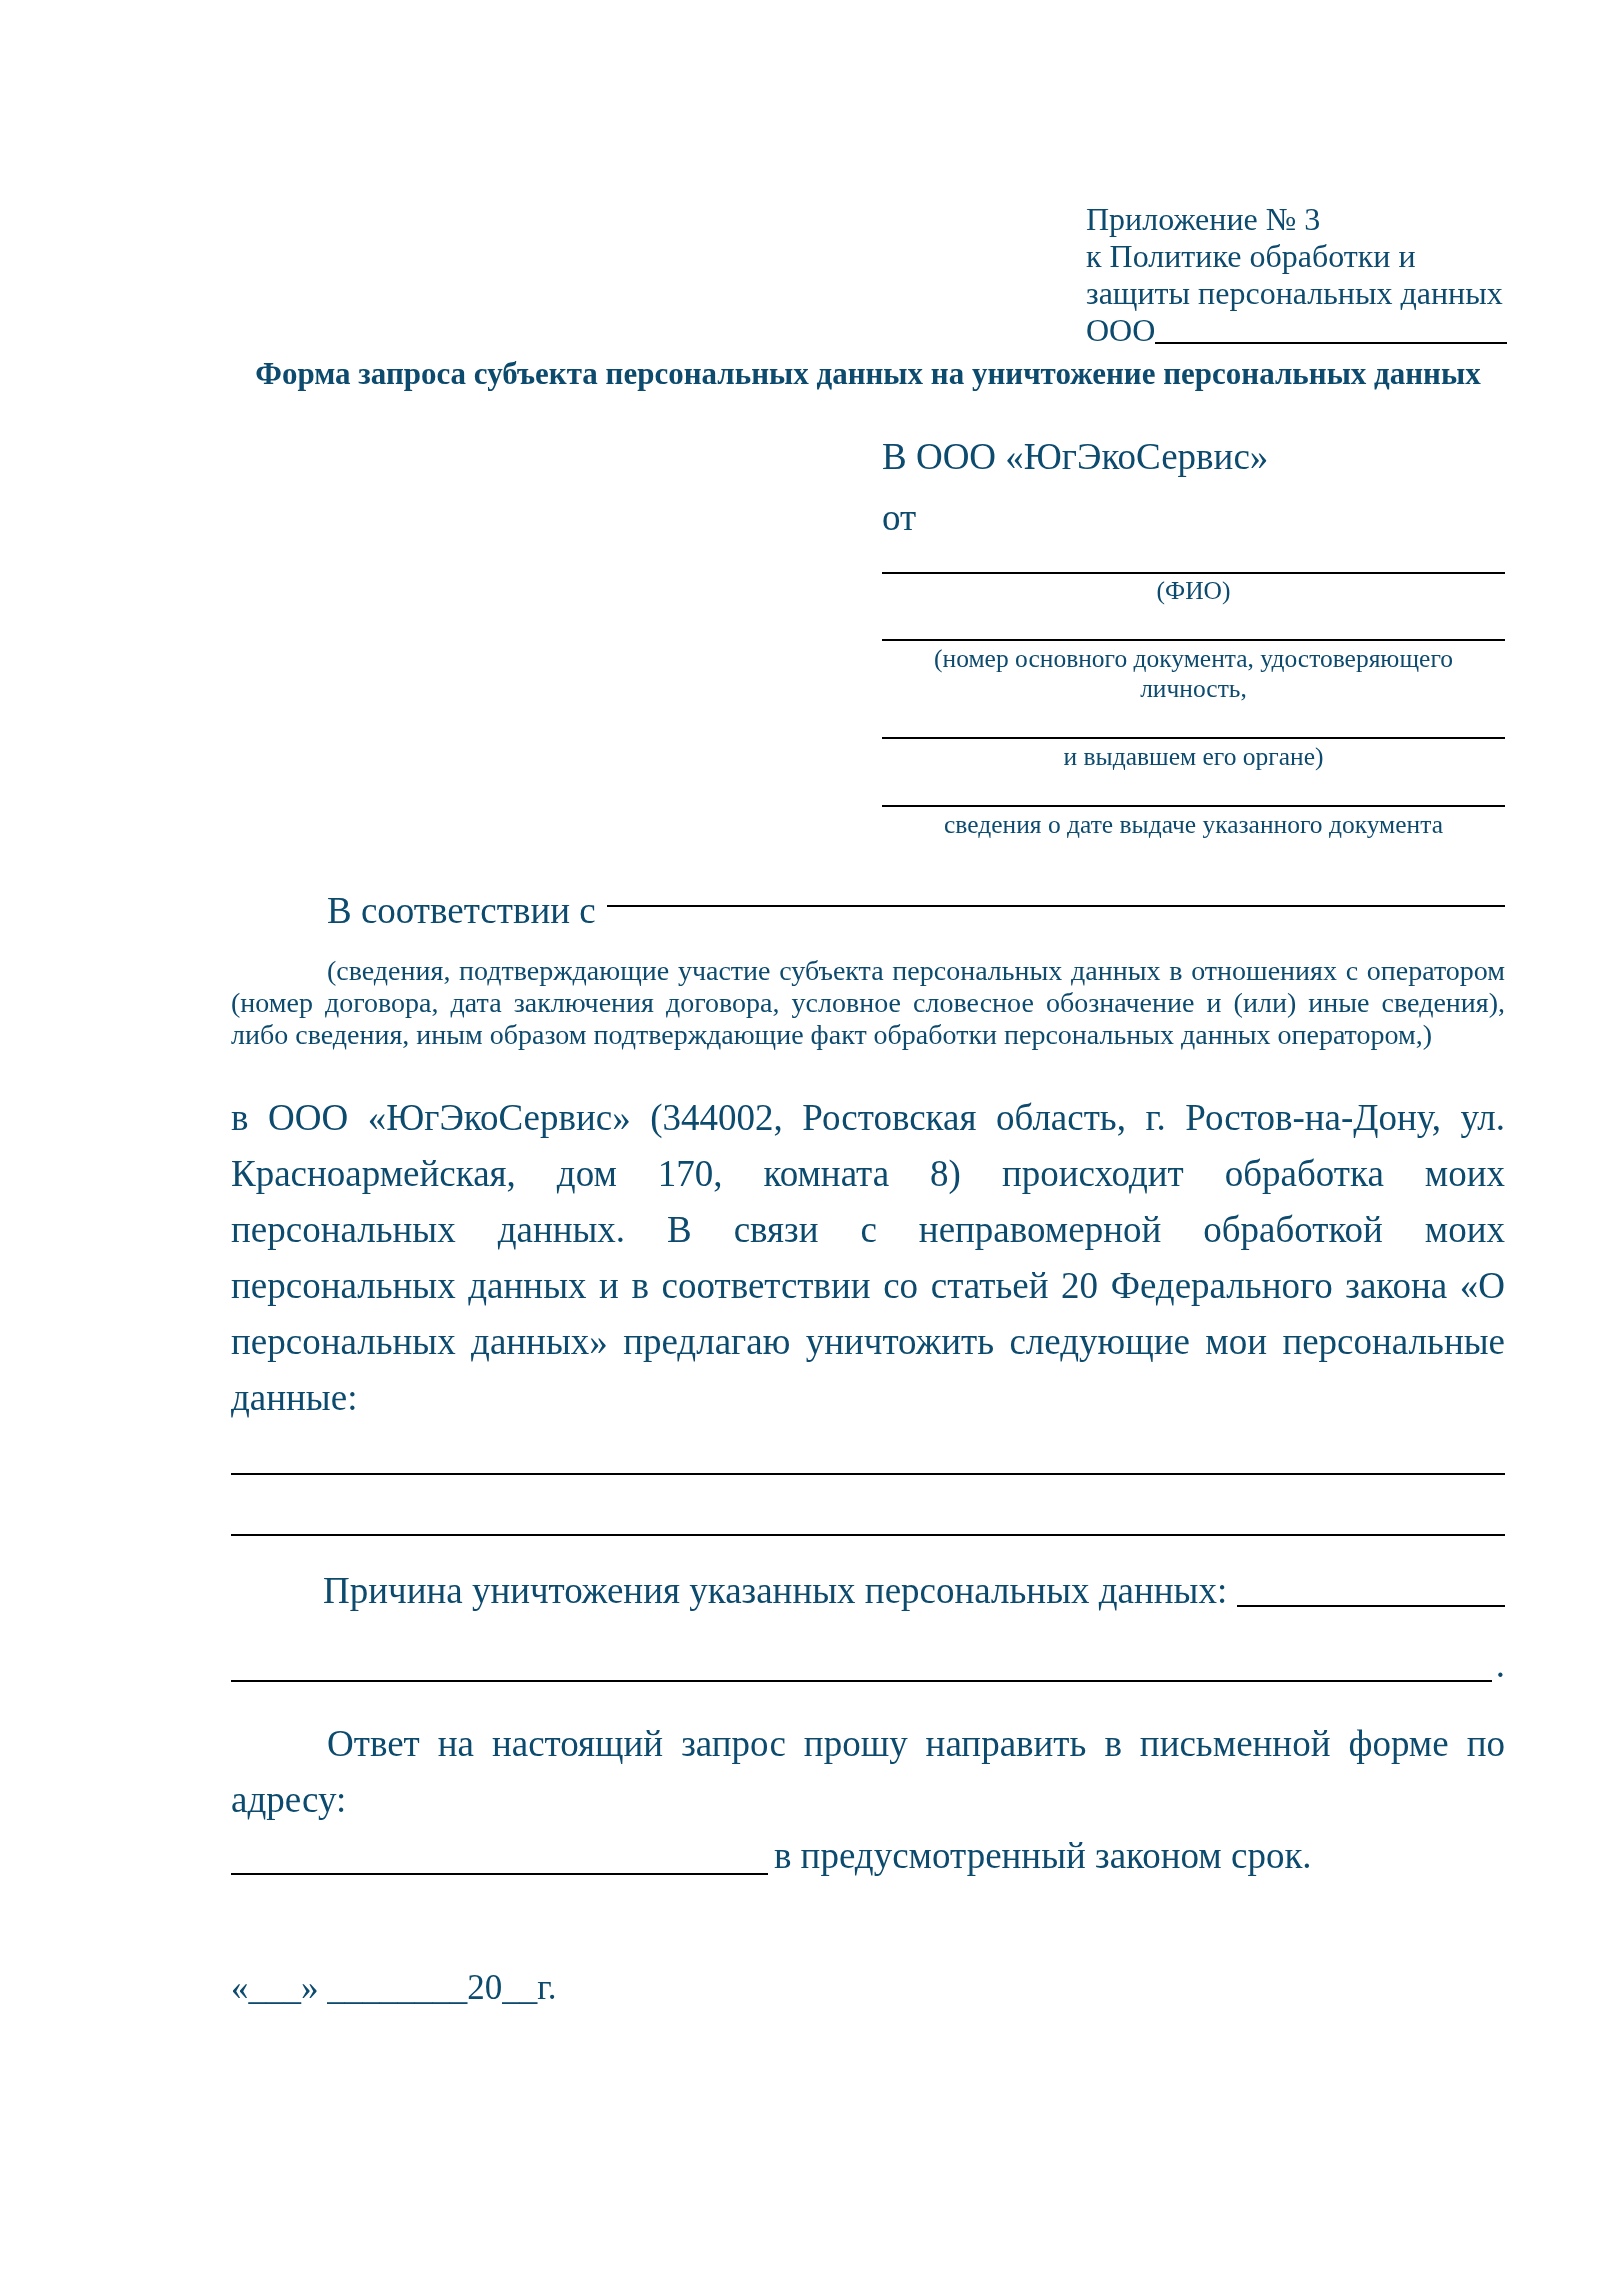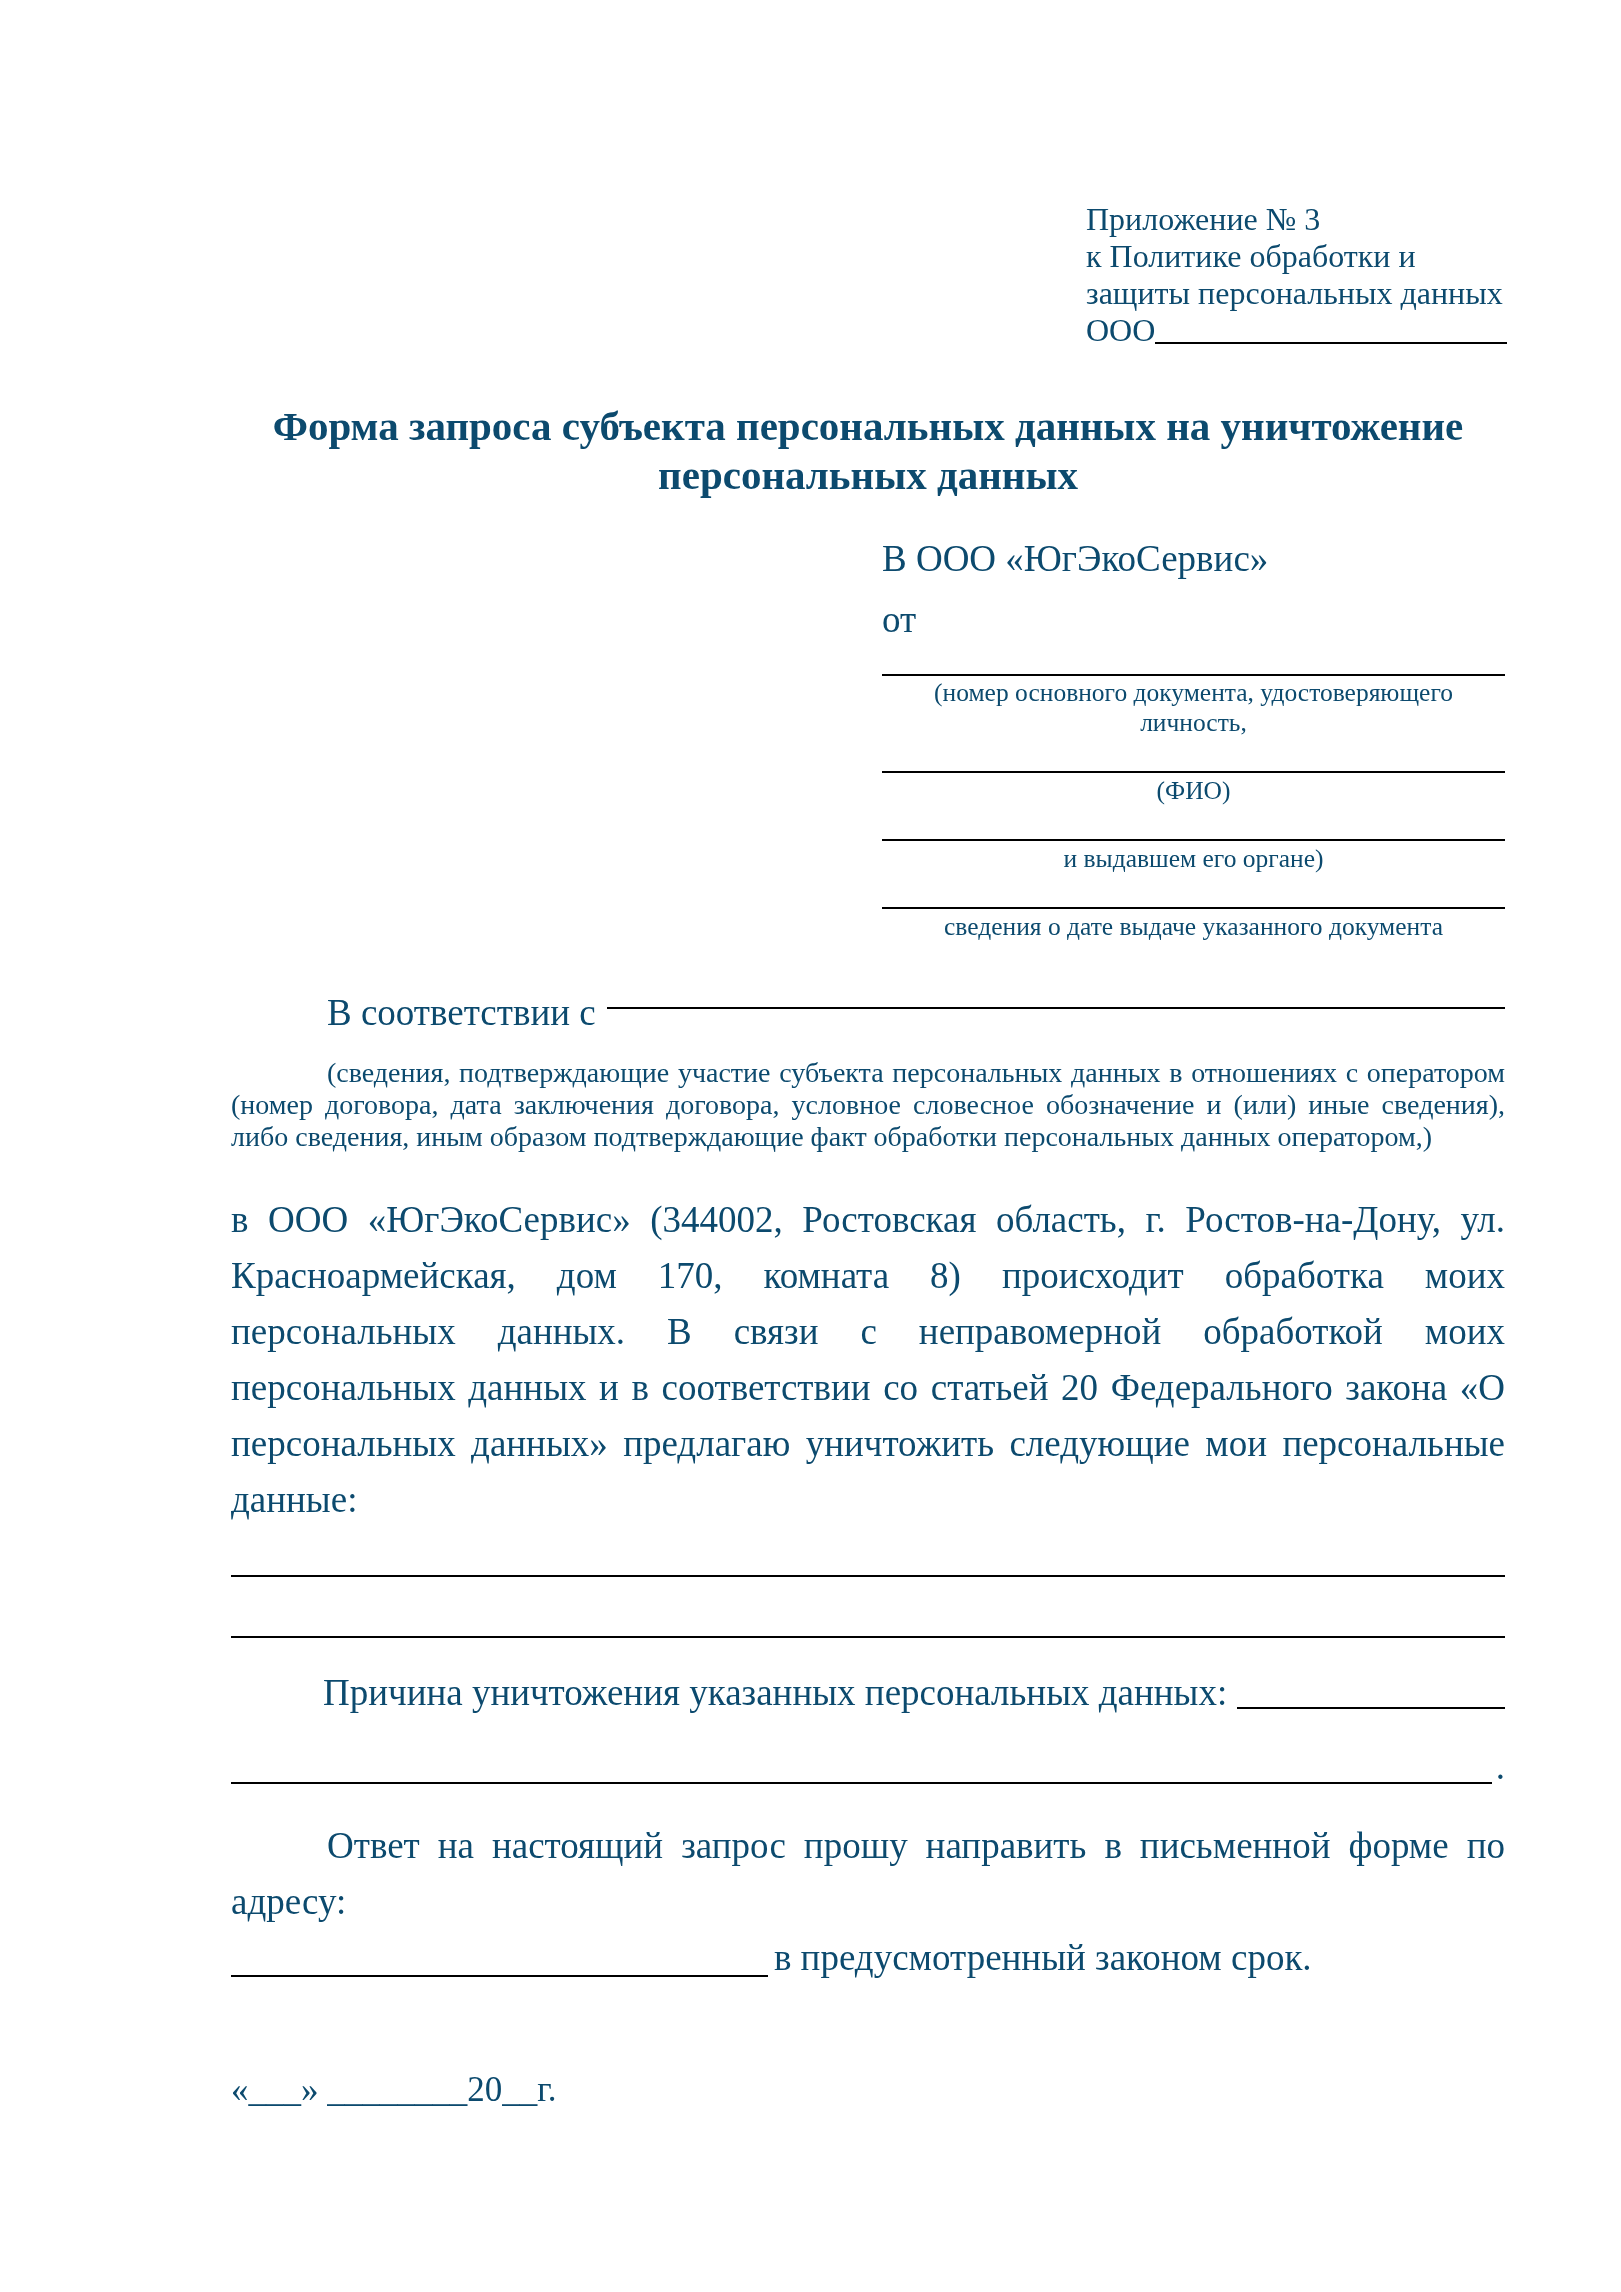--- a/index.html
+++ b/index.html
@@ -13,21 +13,21 @@
   }
   .content { padding:201px 116px 0 231px; } 
 
   
   .header-block { width:421px; margin-left:855px; font-size:32px; line-height:37px; }
   .header-line { white-space:nowrap; }
   .ooo-row { display:flex; align-items:flex-end; }
   .fill-line { flex:1 1 auto; border-bottom:2.9px solid #000; margin-bottom:4.9px; min-width:39px; }
 
   
-  .title { margin-top:53px; font-size:41px; line-height:49px; font-weight:bold; text-align:center; }
+  .title { font-size:31px; line-height:49px; font-weight:bold; text-align:center; }
 
   
   .addressee { width:623px; margin-left:651px; font-size:37px; }
   .addr-to { margin-top:37px; }
   .addr-from { margin-top:17.6px; }
   .field-blank { height:35px; border-bottom:2.9px solid #000; }
   .field-caption { font-size:25.5px; line-height:30px; text-align:center; padding-top:2.9px; }
 
   
   .basis-row { display:flex; align-items:center; margin-top:45px; font-size:37px; line-height:51px; }
@@ -79,25 +79,25 @@
     </div>
 
     <h1 class="title">Форма запроса субъекта персональных данных на уничтожение персональных данных</h1>
 
     <div class="addressee">
       <div class="addr-to">В ООО «ЮгЭкоСервис»</div>
       <div class="addr-from">от</div>
 
       <div class="field">
         <div class="field-blank"></div>
-        <div class="field-caption">(номер основного документа, удостоверяющего личность,</div>
+        <div class="field-caption">(ФИО)</div>
       </div>
       <div class="field">
         <div class="field-blank"></div>
-        <div class="field-caption">(ФИО)</div>
+        <div class="field-caption">(номер основного документа, удостоверяющего личность,</div>
       </div>
       <div class="field">
         <div class="field-blank"></div>
         <div class="field-caption">и выдавшем его органе)</div>
       </div>
       <div class="field">
         <div class="field-blank"></div>
         <div class="field-caption">сведения о дате выдаче указанного документа</div>
       </div>
     </div>

